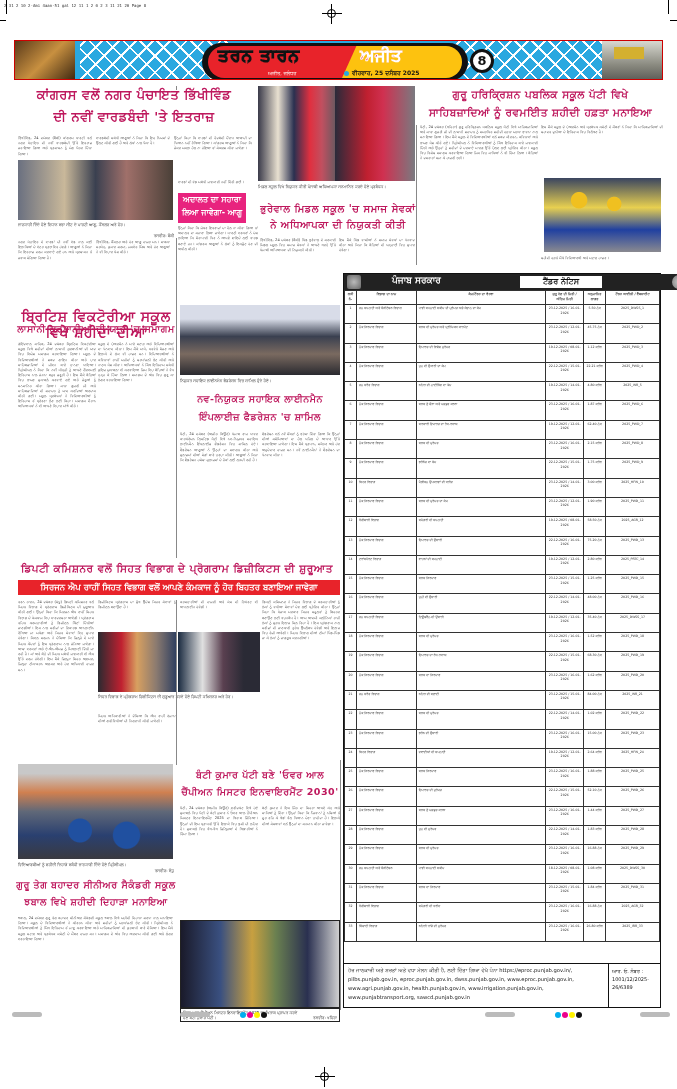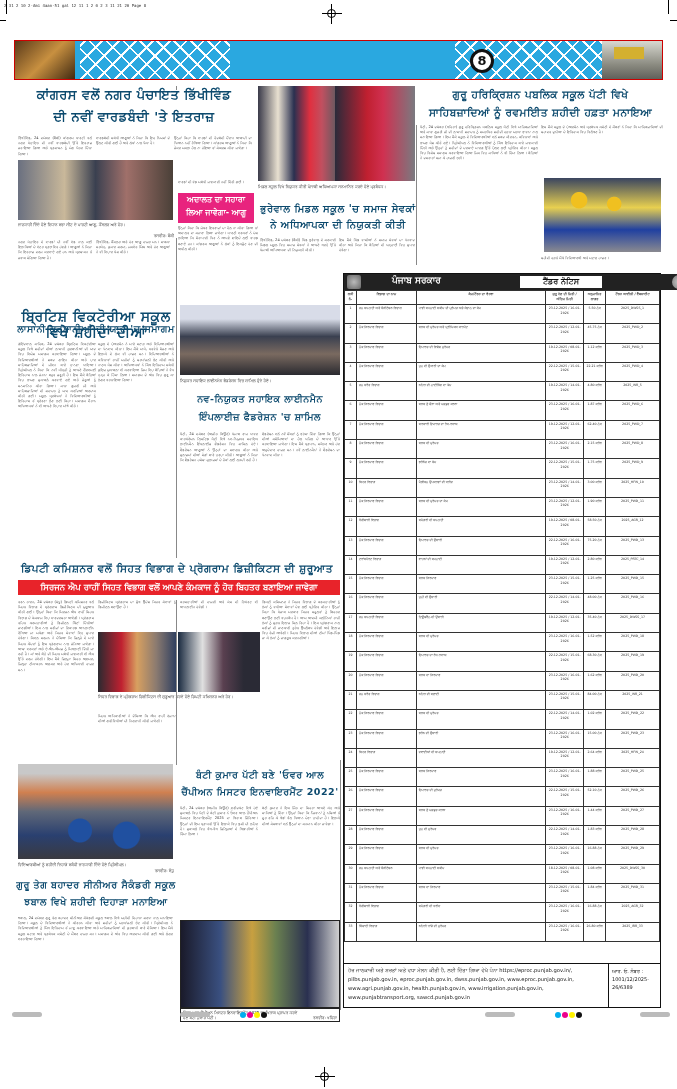--- a/index.html
+++ b/index.html
@@ -19,21 +19,21 @@
 .pill{position:absolute;left:187px;top:2px;width:266px;height:38px;border-radius:20px;background:#111;overflow:hidden}
 .pill .red{position:absolute;left:6px;top:3px;width:150px;height:32px;background:#e8232a;border-radius:16px 0 0 16px;clip-path:polygon(0 0,100% 0,90% 100%,0 100%)}
 .pill .yel{position:absolute;left:140px;top:3px;width:120px;height:32px;background:#fdc20f;border-radius:0 16px 16px 0;clip-path:polygon(12% 0,100% 0,100% 100%,0 100%)}
 .pill .t1{position:absolute;left:16px;top:2px;font-size:17px;font-weight:bold;color:#fff;letter-spacing:1px;-webkit-text-stroke:1px #111}
 .pill .t2{position:absolute;left:158px;top:2px;font-size:17px;font-weight:bold;color:#e8232a;-webkit-text-stroke:0.5px #fff}
 .pill .sub1{position:absolute;left:66px;top:27px;font-size:5px;color:#fff}
 .pill .sub2{position:absolute;left:150px;top:26px;font-size:6px;color:#111;font-weight:bold}
 .pill .dot{position:absolute;left:142px;top:28px;width:5px;height:5px;border-radius:50%;background:#2aa8e0}
 .pagenum{position:absolute;left:455px;top:8px;width:24px;height:24px;border-radius:50%;background:#fff;border:3px solid #111;font-size:13px;font-weight:bold;text-align:center;line-height:18px}
 
-.hl{position:absolute;font-weight:bold;text-align:center;color:#0c4a6e;line-height:1.15;letter-spacing:.5px}
+.hl{position:absolute;font-weight:bold;text-align:center;color:#be185d;line-height:1.15;letter-spacing:.5px}
 .txt{position:absolute;font-size:3.6px;line-height:5.2px;color:#333;text-align:justify;overflow:hidden}
 .cap{position:absolute;font-size:4px;line-height:5.4px;color:#222;overflow:hidden}
 .photo{position:absolute;overflow:hidden}
 .vline{position:absolute;width:1px;background:#888}
 .pinkbox{position:absolute;background:#e8237e;color:#fff;text-align:center;font-weight:bold;font-size:8px;line-height:13px}
 .redbar{position:absolute;background:#e8232a;color:#fff;text-align:center;font-weight:bold;font-size:8.5px;line-height:15px}
 
 .tender{position:absolute;left:343px;top:273px;width:318px;height:735px;border:1px solid #111}
 .thead{position:absolute;left:0;top:0;width:350px;height:16px;background:#222}
 .thead .logo{position:absolute;left:3px;top:1px;width:14px;height:14px;background:radial-gradient(circle,#bbb,#666);border-radius:2px}
@@ -64,41 +64,50 @@
 <div class="crop" style="left:0;top:20px;width:6px;height:1px"></div>
 <div class="crop" style="left:670px;top:20px;width:7px;height:1px"></div>
 
 <div class="mast">
   <div class="photoL"></div>
   <div class="pat" style="left:65px"></div>
   <div class="pat" style="left:440px"></div>
   <div class="photoR">
       <div class="sign"></div>
     </div>
+  <div class="pill">
+    <div class="red"></div>
+      <div class="yel"></div>
+    <div class="t1">ਤਰਨ ਤਾਰਨ</div>
+    <div class="t2">ਅਜੀਤ</div>
+    <div class="sub1">ਅਜੀਤ, ਜਲੰਧਰ</div>
+    <div class="dot"></div>
+    <div class="sub2">ਵੀਰਵਾਰ, 25 ਦਸੰਬਰ 2025</div>
+  </div>
   <div class="pagenum">8</div>
 </div>
 
 <div class="hl" style="left:14px;top:88px;width:240px;font-size:13px">ਕਾਂਗਰਸ ਵਲੋਂ ਨਗਰ ਪੰਚਾਇਤ ਭਿੱਖੀਵਿੰਡ</div>
 <div class="hl" style="left:14px;top:110px;width:240px;font-size:13px">ਦੀ ਨਵੀਂ ਵਾਰਡਬੰਦੀ 'ਤੇ ਇਤਰਾਜ਼</div>
 <div class="txt" style="left:18px;top:136px;width:74px;height:26px"><span>ਭਿੱਖੀਵਿੰਡ, 24 ਦਸੰਬਰ (ਬੌਬੀ)</span> ਕਾਂਗਰਸ ਪਾਰਟੀ ਵਲੋਂ ਨਗਰ ਪੰਚਾਇਤ ਦੀ ਨਵੀਂ ਵਾਰਡਬੰਦੀ ਉੱਤੇ ਇਤਰਾਜ਼ ਜਤਾਇਆ ਗਿਆ ਅਤੇ ਪ੍ਰਸ਼ਾਸਨ ਨੂੰ ਮੰਗ ਪੱਤਰ ਦਿੱਤਾ ਗਿਆ।</div>
 <div class="txt" style="left:96px;top:136px;width:74px;height:26px">ਵਾਰਡਬੰਦੀ ਸਬੰਧੀ ਆਗੂਆਂ ਨੇ ਕਿਹਾ ਕਿ ਇਹ ਨਿਯਮਾਂ ਦੇ ਉਲਟ ਕੀਤੀ ਗਈ ਹੈ ਅਤੇ ਲੋਕਾਂ ਨਾਲ ਧੱਕਾ ਹੈ।</div>
 <div class="txt" style="left:174px;top:136px;width:78px;height:42px">ਉਨ੍ਹਾਂ ਕਿਹਾ ਕਿ ਵਾਰਡਾਂ ਦੀ ਹੱਦਬੰਦੀ ਦੌਰਾਨ ਆਬਾਦੀ ਦਾ ਧਿਆਨ ਨਹੀਂ ਰੱਖਿਆ ਗਿਆ। ਕਾਂਗਰਸ ਆਗੂਆਂ ਨੇ ਕਿਹਾ ਕਿ ਜੇਕਰ ਮਸਲਾ ਹੱਲ ਨਾ ਹੋਇਆ ਤਾਂ ਸੰਘਰਸ਼ ਕੀਤਾ ਜਾਵੇਗਾ।</div>
 <div class="photo" style="left:18px;top:160px;width:155px;height:60px;background:linear-gradient(90deg,#6a7080,#c9b89a 30%,#3a4050 50%,#a0706a 70%,#4a4038)"></div>
 <div class="cap" style="left:18px;top:222px;width:155px;height:16px">ਜਾਣਕਾਰੀ ਦਿੰਦੇ ਹੋਏ ਵਿਧਾਨ ਸਭਾ ਸੀਟ ਦੇ ਪਾਰਟੀ ਆਗੂ, ਕੌਂਸਲਰ ਅਤੇ ਹੋਰ।</div>
 <div class="cap" style="left:140px;top:233px;width:34px;text-align:right">ਤਸਵੀਰ: ਬੌਬੀ</div>
 <div class="txt" style="left:18px;top:240px;width:74px;height:64px">ਨਗਰ ਪੰਚਾਇਤ ਦੇ ਵਾਰਡਾਂ ਦੀ ਨਵੀਂ ਵੰਡ ਨਾਲ ਕਈ ਇਲਾਕਿਆਂ ਦੇ ਵੋਟਰ ਪ੍ਰਭਾਵਿਤ ਹੋਣਗੇ। ਆਗੂਆਂ ਨੇ ਕਿਹਾ ਕਿ ਇਤਰਾਜ਼ ਦਰਜ ਕਰਵਾਏ ਗਏ ਹਨ ਅਤੇ ਪ੍ਰਸ਼ਾਸਨ ਤੋਂ ਜਵਾਬ ਮੰਗਿਆ ਗਿਆ ਹੈ।</div>
 <div class="txt" style="left:96px;top:240px;width:74px;height:64px">ਭਿੱਖੀਵਿੰਡ, ਕੌਂਸਲਰ ਅਤੇ ਹੋਰ ਆਗੂ ਹਾਜ਼ਰ ਸਨ। ਸਾਬਕਾ ਸਰਪੰਚ, ਕੁਮਾਰ ਸ਼ਰਮਾ, ਜਸਵੰਤ ਸਿੰਘ ਅਤੇ ਹੋਰ ਆਗੂਆਂ ਨੇ ਵੀ ਵਿਚਾਰ ਪੇਸ਼ ਕੀਤੇ।</div>
 <div class="vline" style="left:176px;top:86px;height:4px"></div>
 
 <div class="photo" style="left:258px;top:86px;width:80px;height:95px;background:linear-gradient(90deg,#3a3a4a,#e8e0d0 25%,#2a3050 45%,#e03040 65%,#c05060 80%,#5a5a60)"></div>
 <div class="photo" style="left:335px;top:86px;width:80px;height:95px;background:linear-gradient(90deg,#2a2a3a,#c02030 40%,#d03050 60%,#7a7a80)"></div>
 <div class="cap" style="left:258px;top:184px;width:157px;height:17px">ਮਿਡਲ ਸਕੂਲ ਵਿਖੇ ਨਿਯੁਕਤ ਕੀਤੀ ਪੰਜਾਬੀ ਅਧਿਆਪਕਾ ਸਨਮਾਨਿਤ ਕਰਦੇ ਹੋਏ ਪ੍ਰਬੰਧਕ।</div>
 
 <div class="txt" style="left:178px;top:180px;width:78px;height:12px">ਵਾਰਡਾਂ ਦੀ ਵੰਡ ਸਬੰਧੀ ਜਾਣਕਾਰੀ ਨਹੀਂ ਦਿੱਤੀ ਗਈ।</div>
-<div class="pinkbox" style="left:178px;top:193px;width:76px;height:30px">
+<div class="pinkbox" style="left:178px;top:193px;width:68px;height:30px">
   <div>ਅਦਾਲਤ ਦਾ ਸਹਾਰਾ</div>
   <div>ਲਿਆ ਜਾਵੇਗਾ- ਆਗੂ</div>
 </div>
 <div class="txt" style="left:178px;top:226px;width:80px;height:78px">ਉਨ੍ਹਾਂ ਕਿਹਾ ਕਿ ਜੇਕਰ ਇਤਰਾਜ਼ਾਂ ਦਾ ਹੱਲ ਨਾ ਕੀਤਾ ਗਿਆ ਤਾਂ ਅਦਾਲਤ ਦਾ ਸਹਾਰਾ ਲਿਆ ਜਾਵੇਗਾ। ਪਾਰਟੀ ਵਰਕਰਾਂ ਨੇ ਦੋਸ਼ ਲਾਇਆ ਕਿ ਸੱਤਾਧਾਰੀ ਧਿਰ ਨੇ ਆਪਣੇ ਫਾਇਦੇ ਲਈ ਵਾਰਡ ਬਣਾਏ ਹਨ। ਕਾਂਗਰਸ ਆਗੂਆਂ ਨੇ ਲੋਕਾਂ ਨੂੰ ਇਕਜੁੱਟ ਹੋਣ ਦੀ ਅਪੀਲ ਕੀਤੀ।</div>
 
 <div class="hl" style="left:258px;top:203px;width:160px;font-size:10px">ਭੁਰੇਵਾਲ ਮਿਡਲ ਸਕੂਲ 'ਚ ਸਮਾਜ ਸੇਵਕਾਂ</div>
 <div class="hl" style="left:258px;top:219px;width:160px;font-size:10px">ਨੇ ਅਧਿਆਪਕਾ ਦੀ ਨਿਯੁਕਤੀ ਕੀਤੀ</div>
 <div class="txt" style="left:260px;top:238px;width:76px;height:66px"><span>ਭਿੱਖੀਵਿੰਡ, 24 ਦਸੰਬਰ (ਬੌਬੀ)</span> ਪਿੰਡ ਭੁਰੇਵਾਲ ਦੇ ਸਰਕਾਰੀ ਮਿਡਲ ਸਕੂਲ ਵਿਚ ਸਮਾਜ ਸੇਵਕਾਂ ਨੇ ਆਪਣੇ ਖਰਚੇ ਉੱਤੇ ਪੰਜਾਬੀ ਅਧਿਆਪਕਾ ਦੀ ਨਿਯੁਕਤੀ ਕੀਤੀ।</div>
 <div class="txt" style="left:339px;top:238px;width:76px;height:66px">ਇਸ ਮੌਕੇ ਪਿੰਡ ਵਾਸੀਆਂ ਨੇ ਸਮਾਜ ਸੇਵਕਾਂ ਦਾ ਧੰਨਵਾਦ ਕੀਤਾ ਅਤੇ ਕਿਹਾ ਕਿ ਬੱਚਿਆਂ ਦੀ ਪੜ੍ਹਾਈ ਵਿਚ ਸੁਧਾਰ ਹੋਵੇਗਾ।</div>
 
@@ -134,21 +143,21 @@
 
 <div class="photo" style="left:18px;top:764px;width:155px;height:95px;background:radial-gradient(circle at 40% 70%,#2050a0 10%,transparent 11%),radial-gradient(circle at 70% 75%,#2050a0 10%,transparent 11%),linear-gradient(180deg,#c8c8c8 10%,#d08050 30%,#606878 50%,#2a4070 75%,#3a3a40)"></div>
 <div class="cap" style="left:18px;top:862px;width:155px;height:14px">ਵਿਦਿਆਰਥੀਆਂ ਨੂੰ ਸ਼ਹੀਦੀ ਦਿਹਾੜੇ ਸਬੰਧੀ ਜਾਣਕਾਰੀ ਦਿੰਦੇ ਹੋਏ ਪ੍ਰਿੰਸੀਪਲ।</div>
 <div class="cap" style="left:130px;top:868px;width:44px;text-align:right">ਤਸਵੀਰ: ਸੰਧੂ</div>
 
 <div class="hl" style="left:14px;top:880px;width:164px;font-size:9.5px">ਗੁਰੂ ਤੇਗ ਬਹਾਦਰ ਸੀਨੀਅਰ ਸੈਕੰਡਰੀ ਸਕੂਲ</div>
 <div class="hl" style="left:14px;top:897px;width:164px;font-size:9.5px">ਝਬਾਲ ਵਿਖੇ ਸ਼ਹੀਦੀ ਦਿਹਾੜਾ ਮਨਾਇਆ</div>
 <div class="txt" style="left:18px;top:916px;width:155px;height:90px"><span>ਝਬਾਲ, 24 ਦਸੰਬਰ</span> ਗੁਰੂ ਤੇਗ ਬਹਾਦਰ ਸੀਨੀਅਰ ਸੈਕੰਡਰੀ ਸਕੂਲ ਝਬਾਲ ਵਿਖੇ ਸ਼ਹੀਦੀ ਦਿਹਾੜਾ ਸ਼ਰਧਾ ਨਾਲ ਮਨਾਇਆ ਗਿਆ। ਸਕੂਲ ਦੇ ਵਿਦਿਆਰਥੀਆਂ ਨੇ ਕੀਰਤਨ ਕੀਤਾ ਅਤੇ ਸ਼ਹੀਦਾਂ ਨੂੰ ਸ਼ਰਧਾਂਜਲੀ ਭੇਟ ਕੀਤੀ। ਪ੍ਰਿੰਸੀਪਲ ਨੇ ਵਿਦਿਆਰਥੀਆਂ ਨੂੰ ਸਿੱਖ ਇਤਿਹਾਸ ਤੋਂ ਜਾਣੂ ਕਰਵਾਇਆ ਅਤੇ ਸਾਹਿਬਜ਼ਾਦਿਆਂ ਦੀ ਕੁਰਬਾਨੀ ਬਾਰੇ ਦੱਸਿਆ। ਇਸ ਮੌਕੇ ਸਕੂਲ ਸਟਾਫ਼ ਅਤੇ ਪ੍ਰਬੰਧਕ ਕਮੇਟੀ ਦੇ ਮੈਂਬਰ ਹਾਜ਼ਰ ਸਨ। ਸਮਾਗਮ ਦੇ ਅੰਤ ਵਿਚ ਅਰਦਾਸ ਕੀਤੀ ਗਈ ਅਤੇ ਲੰਗਰ ਵਰਤਾਇਆ ਗਿਆ।</div>
 
 <div class="hl" style="left:178px;top:770px;width:164px;font-size:9.5px">ਬੰਟੀ ਕੁਮਾਰ ਪੱਟੀ ਬਣੇ 'ਓਵਰ ਆਲ</div>
-<div class="hl" style="left:178px;top:787px;width:164px;font-size:9.5px">ਚੈਂਪੀਅਨ ਮਿਸਟਰ ਇਨਵਾਇਰਮੈਂਟ 2022'</div>
+<div class="hl" style="left:178px;top:787px;width:164px;font-size:9.5px">ਚੈਂਪੀਅਨ ਮਿਸਟਰ ਇਨਵਾਇਰਮੈਂਟ 2030'</div>
 <div class="txt" style="left:180px;top:806px;width:78px;height:112px"><span>ਪੱਟੀ, 24 ਦਸੰਬਰ (ਅਜੀਤ ਬਿਊਰੋ)</span> ਫ਼ਰੀਦਕੋਟ ਵਿਖੇ ਹੋਏ ਮੁਕਾਬਲੇ ਵਿਚ ਪੱਟੀ ਦੇ ਬੰਟੀ ਕੁਮਾਰ ਨੇ ਓਵਰ ਆਲ ਚੈਂਪੀਅਨ ਮਿਸਟਰ ਇਨਵਾਇਰਮੈਂਟ 2025 ਦਾ ਖਿਤਾਬ ਜਿੱਤਿਆ। ਉਨ੍ਹਾਂ ਦੀ ਇਸ ਪ੍ਰਾਪਤੀ ਉੱਤੇ ਇਲਾਕੇ ਵਿਚ ਖੁਸ਼ੀ ਦੀ ਲਹਿਰ ਹੈ। ਮੁਕਾਬਲੇ ਵਿਚ ਵੱਖ-ਵੱਖ ਜ਼ਿਲ੍ਹਿਆਂ ਦੇ ਖਿਡਾਰੀਆਂ ਨੇ ਹਿੱਸਾ ਲਿਆ।</div>
 <div class="txt" style="left:262px;top:806px;width:78px;height:112px">ਬੰਟੀ ਕੁਮਾਰ ਨੇ ਇਸ ਜਿੱਤ ਦਾ ਸਿਹਰਾ ਆਪਣੇ ਕੋਚ ਅਤੇ ਮਾਪਿਆਂ ਨੂੰ ਦਿੱਤਾ। ਉਨ੍ਹਾਂ ਕਿਹਾ ਕਿ ਨੌਜਵਾਨਾਂ ਨੂੰ ਨਸ਼ਿਆਂ ਤੋਂ ਦੂਰ ਰਹਿ ਕੇ ਖੇਡਾਂ ਵੱਲ ਧਿਆਨ ਦੇਣਾ ਚਾਹੀਦਾ ਹੈ। ਇਲਾਕੇ ਦੀਆਂ ਸੰਸਥਾਵਾਂ ਵਲੋਂ ਉਨ੍ਹਾਂ ਦਾ ਸਨਮਾਨ ਕੀਤਾ ਜਾਵੇਗਾ।</div>
 <div class="photo" style="left:180px;top:920px;width:160px;height:88px;background:linear-gradient(90deg,#1a1a2a,#3a5080 25%,#c8a040 45%,#6a8050 60%,#2a3050 80%,#d0d0d0);border:1px solid #222"></div>
 <div style="position:absolute;left:180px;top:1008px;width:160px;height:14px;border:1px solid #222;background:#fff">
   <div class="cap" style="left:2px;top:1px;width:120px">ਓਵਰ ਆਲ ਚੈਂਪੀਅਨ ਮਿਸਟਰ ਇਨਵਾਇਰਮੈਂਟ 2025 ਦਾ ਖਿਤਾਬ ਪ੍ਰਾਪਤ ਕਰਦੇ ਹੋਏ ਬੰਟੀ ਕੁਮਾਰ ਪੱਟੀ।</div>
   <div class="cap" style="right:2px;top:6px;width:34px;text-align:right">ਤਸਵੀਰ: ਖਹਿਰਾ</div>
 </div>
 
 <div class="vline" style="left:176px;top:238px;height:320px"></div>
 <div class="vline" style="left:176px;top:600px;height:165px"></div>

